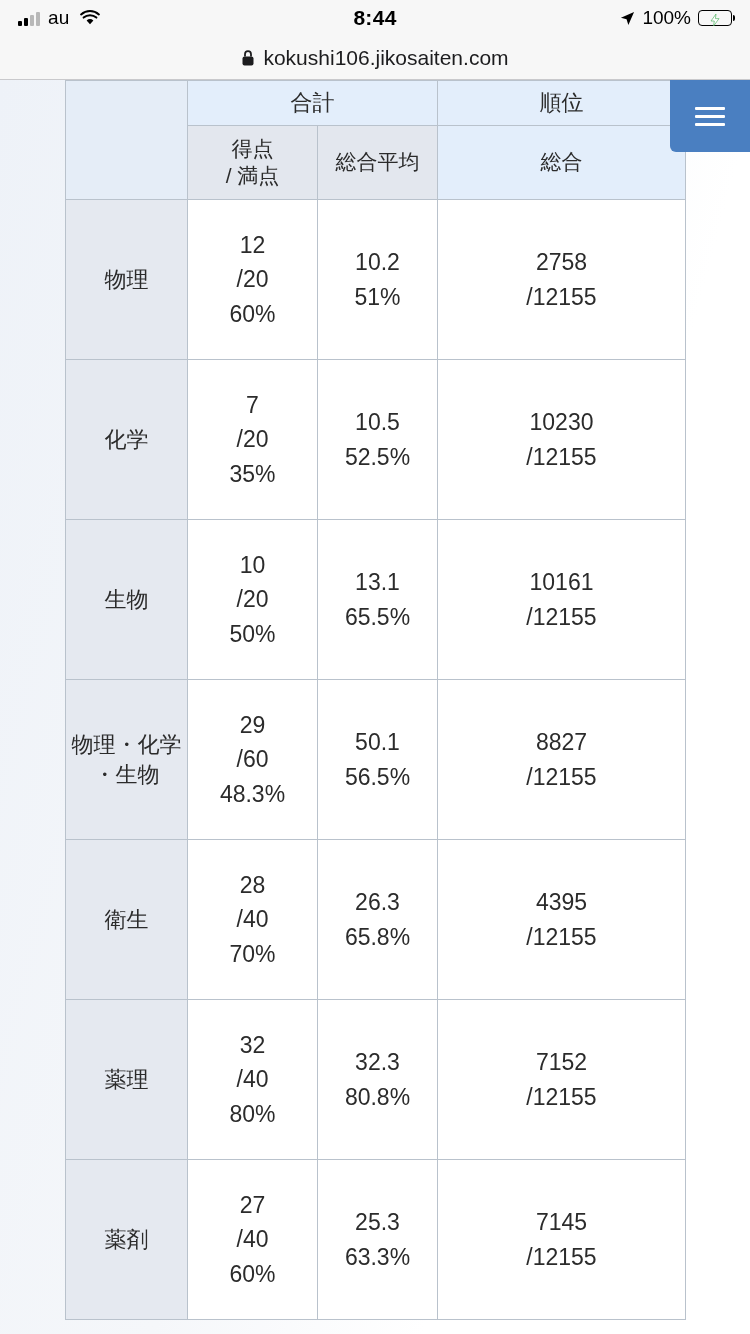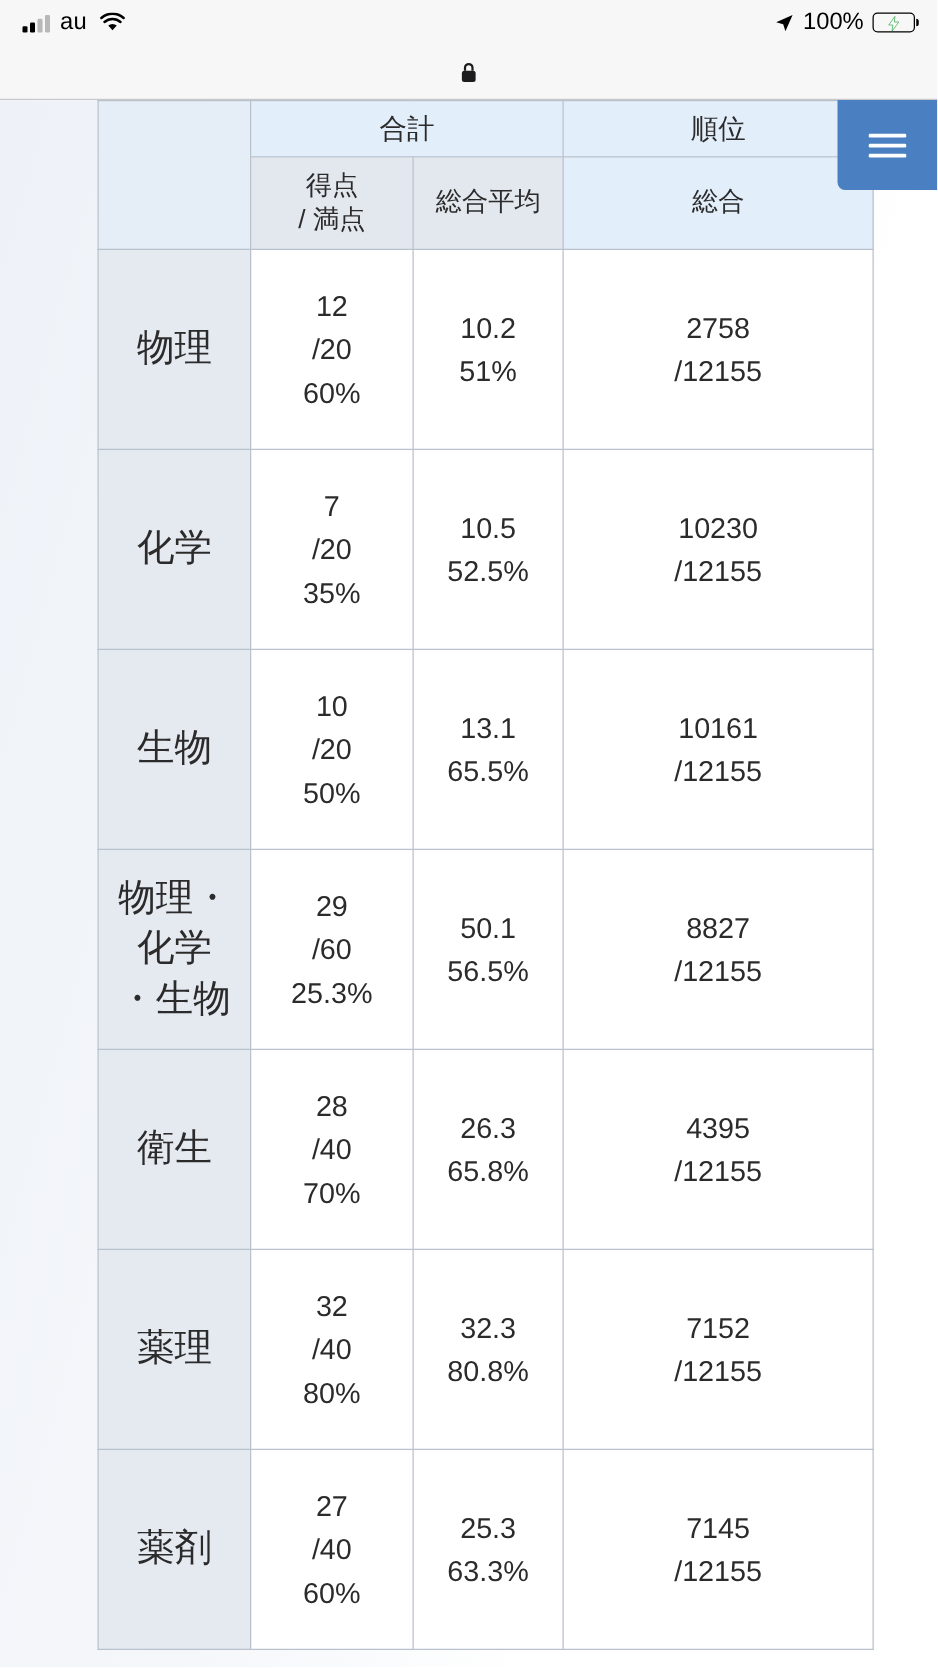--- a/index.html
+++ b/index.html
@@ -162,21 +162,21 @@
     width: 30px;
     height: 3px;
     background: #fff;
     margin: 5px 0;
     border-radius: 1px;
   }
 
   
   table.score {
     position: absolute;
-    left: 78px;
+    left: 65px;
     top: 0;
     width: 620px;
     border-collapse: collapse;
     table-layout: fixed;
     background: transparent;
   }
   table.score th, table.score td {
     border: 1px solid #b9c2cc;
     text-align: center;
     color: #2b2b2b;
@@ -200,21 +200,21 @@
     background: #e3e7ee;
     font-size: 21px;
     padding: 10px 2px;
     line-height: 1.25;
     height: 74px;
   }
   th.h-sub.rankcol { background: #e3eefb; }
 
   td.subject {
     background: #e5e9f0;
-    font-size: 30px;
+    font-size: 22px;
     line-height: 1.35;
     padding: 6px 4px;
   }
   td.cell {
     background: #ffffff;
     font-size: 23px;
     line-height: 1.55;
     padding: 14px 4px;
   }
   td.cell.multi { line-height: 1.5; }
@@ -234,20 +234,21 @@
     <span class="carrier">au</span>
     <span class="wifi">
       <svg width="20" height="16" viewBox="0 0 20 16">
         <path d="M10 14.2 L6.6 10.4 a5.2 5.2 0 0 1 6.8 0 Z" fill="#000"></path>
         <path d="M3.6 7.6 a9.6 9.6 0 0 1 12.8 0" stroke="#000" stroke-width="2" fill="none" stroke-linecap="round"></path>
         <path d="M1.1 4.4 a13.6 13.6 0 0 1 17.8 0" stroke="#000" stroke-width="2" fill="none" stroke-linecap="round"></path>
       </svg>
     </span>
   </div>
 
+  <div class="sb-time">8:44</div>
 
   <div class="sb-right">
     <span class="loc-arrow">
       <svg width="15" height="15" viewBox="0 0 16 16">
         <path d="M15 1 L1 7.2 L7 8.9 L8.9 15 Z" fill="#000"></path>
       </svg>
     </span>
     <span class="batt-pct">100%</span>
     <span class="battery">
       <span class="fill"></span>
@@ -260,20 +261,21 @@
   </div>
 </div>
 
 <div class="urlbar">
   <span class="lock">
     <svg width="14" height="18" viewBox="0 0 14 18">
       <rect x="1.5" y="7.5" width="11" height="9" rx="2" fill="#1c1c1e"></rect>
       <path d="M4 7.5 V5.2 a3 3 0 0 1 6 0 V7.5" stroke="#1c1c1e" stroke-width="1.8" fill="none"></path>
     </svg>
   </span>
+  <span class="url-text">kokushi106.jikosaiten.com</span>
 </div>
 
 <div class="page">
   <div class="page-bg-tint"></div>
 
   <button class="menu-btn">
     <span class="bars">
       <span></span>
         <span></span>
         <span></span>
@@ -356,21 +358,21 @@
       </tr>
 
       <tr class="row-h">
         <td class="subject">
           <div>物理・化学</div>
           <div>・生物</div>
         </td>
         <td class="cell multi">
           <div>29</div>
           <div>/60</div>
-          <div>25.3%</div>
+          <div>48.3%</div>
         </td>
         <td class="cell multi">
           <div>50.1</div>
           <div>56.5%</div>
         </td>
         <td class="cell multi">
           <div>8827</div>
           <div>/12155</div>
         </td>
       </tr>

